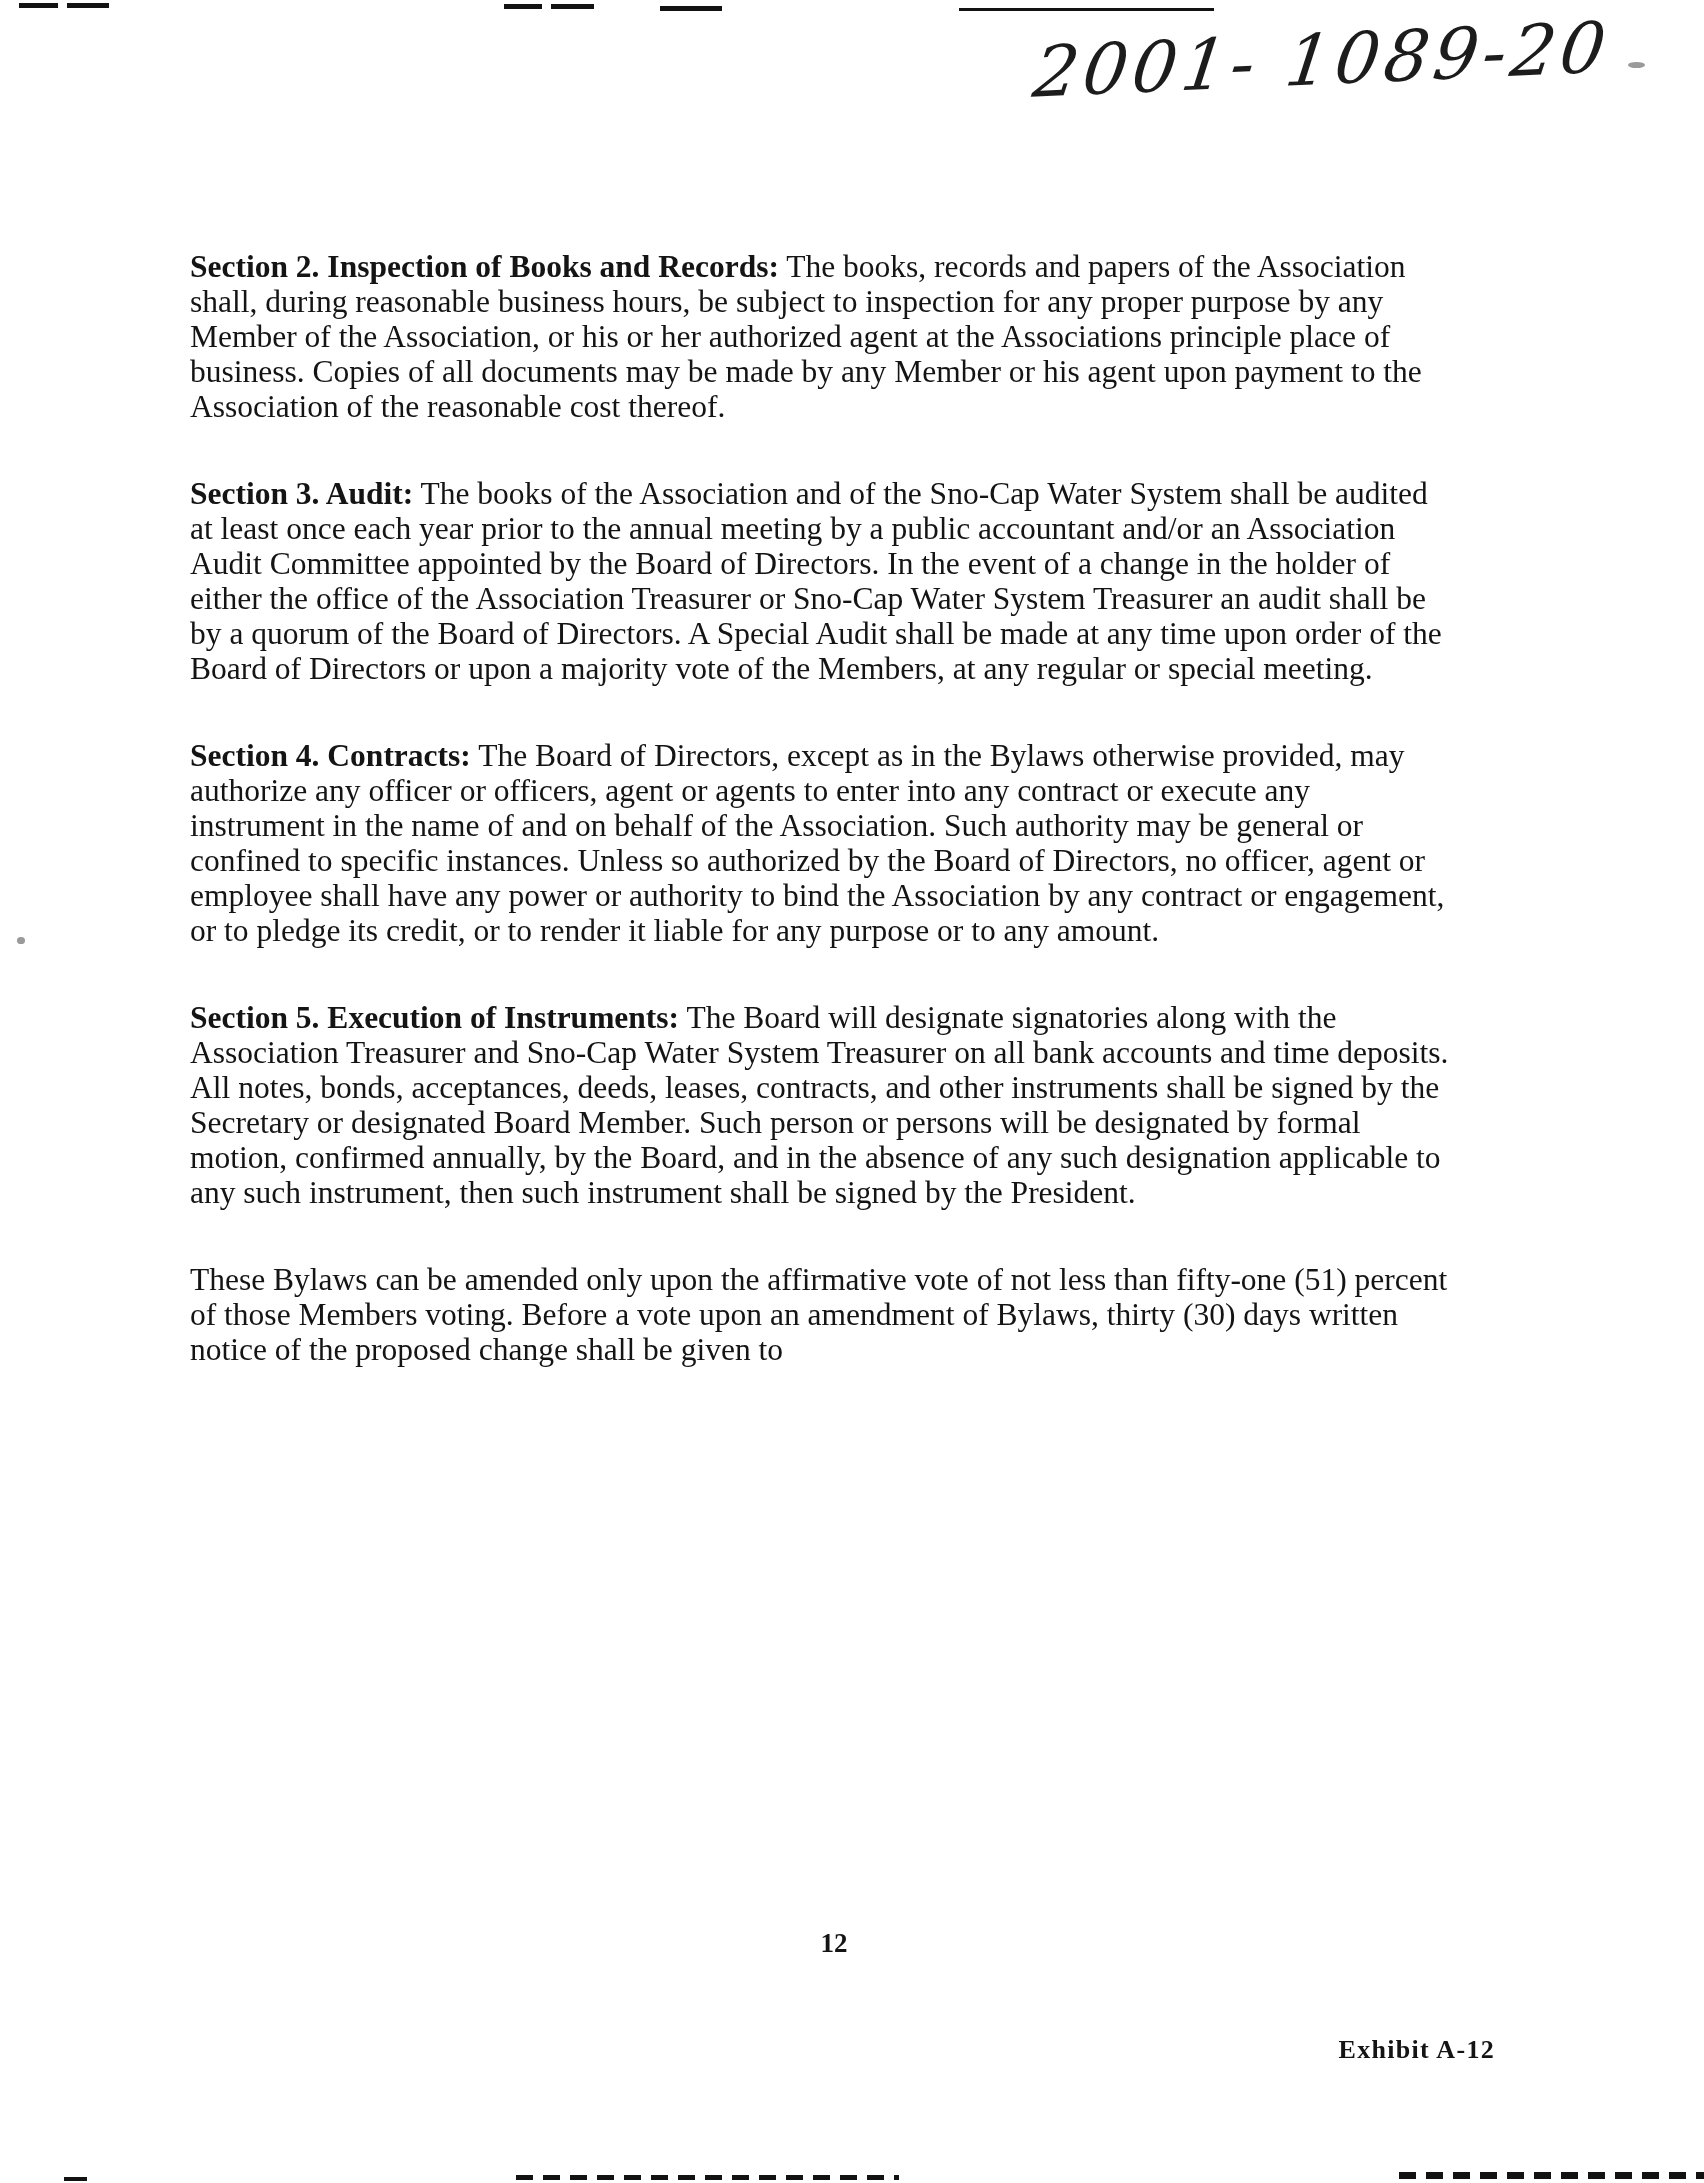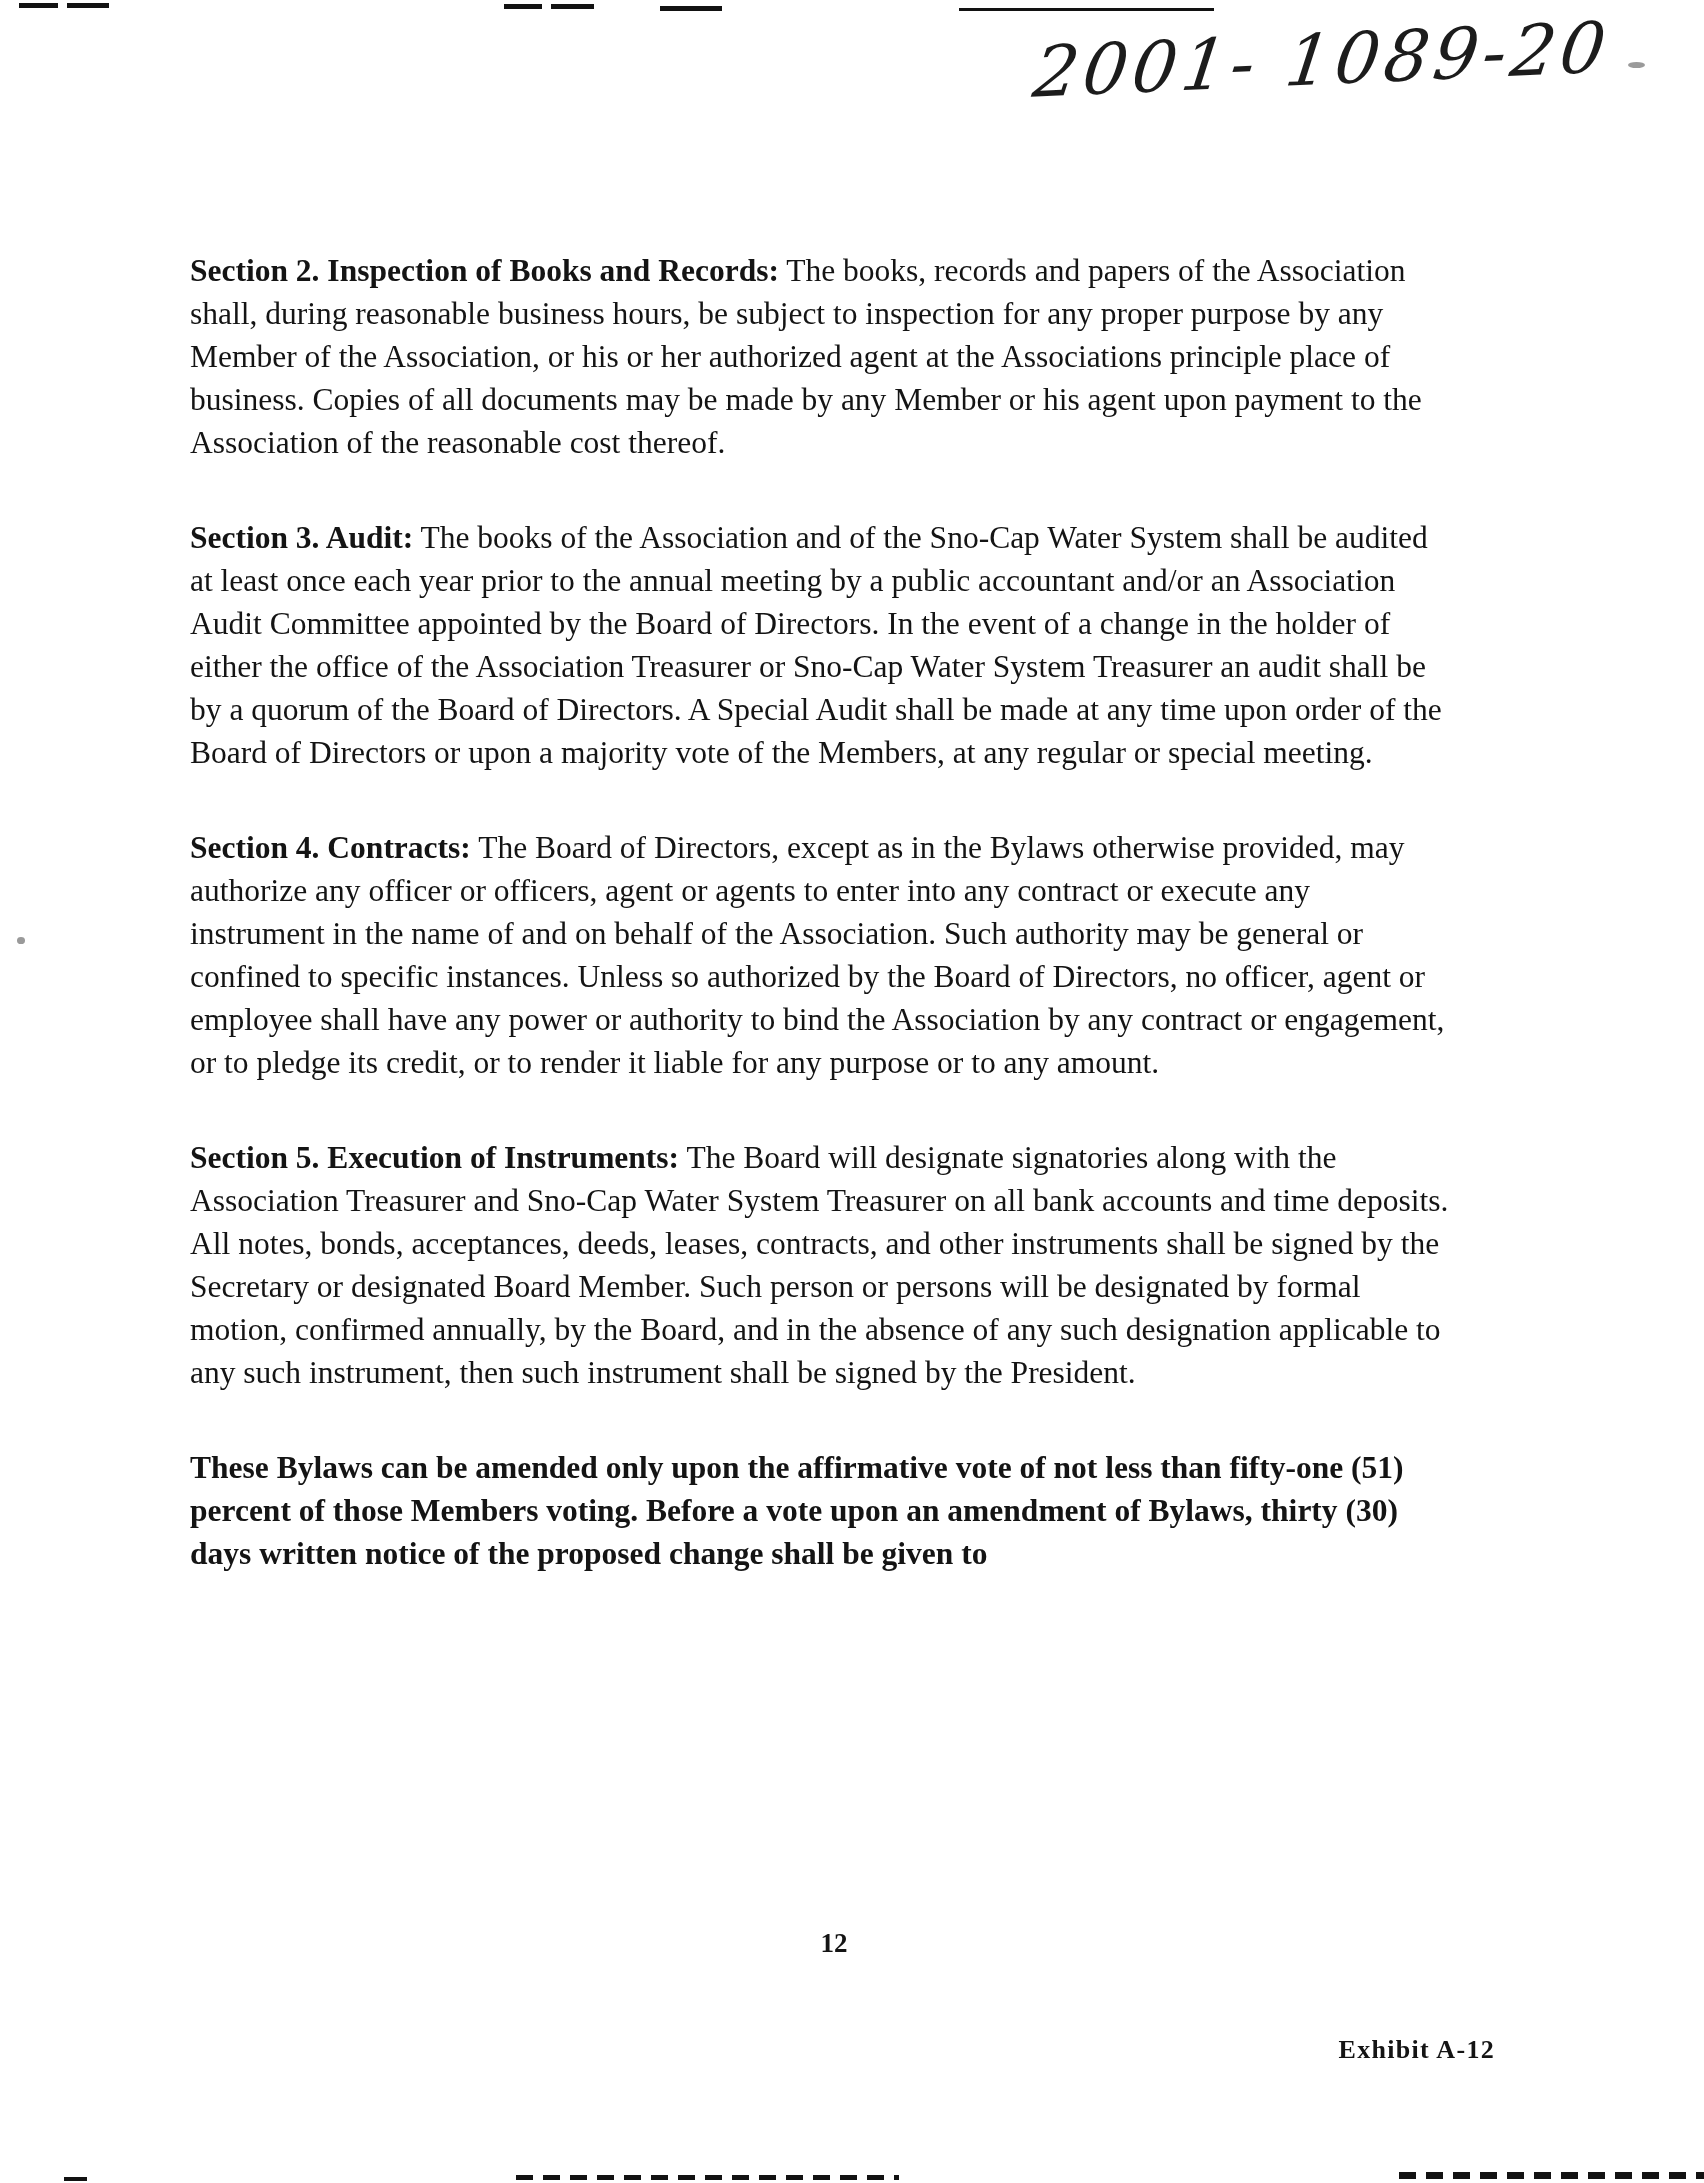--- a/index.html
+++ b/index.html
@@ -44,27 +44,27 @@
     white-space: nowrap;
   }
 
   
   .content {
     position: absolute;
     left: 190px;
     top: 249px;
     width: 1259px;
     font-size: 31.5px;
-    line-height: 43px;
+    line-height: 35px;
     text-align: left;
   }
   .para {
     margin: 0 0 52px 0;
   }
-  .para:last-child { margin-bottom: 0; font-weight: bold; }
+  .para:last-child { margin-bottom: 0; }
   .h {
     font-weight: bold;
   }
   .article {
     font-size: 33px;
     font-weight: bold;
     text-align: center;
     margin: 59px 0 51px 0;
     letter-spacing: 0.7px;
   }

